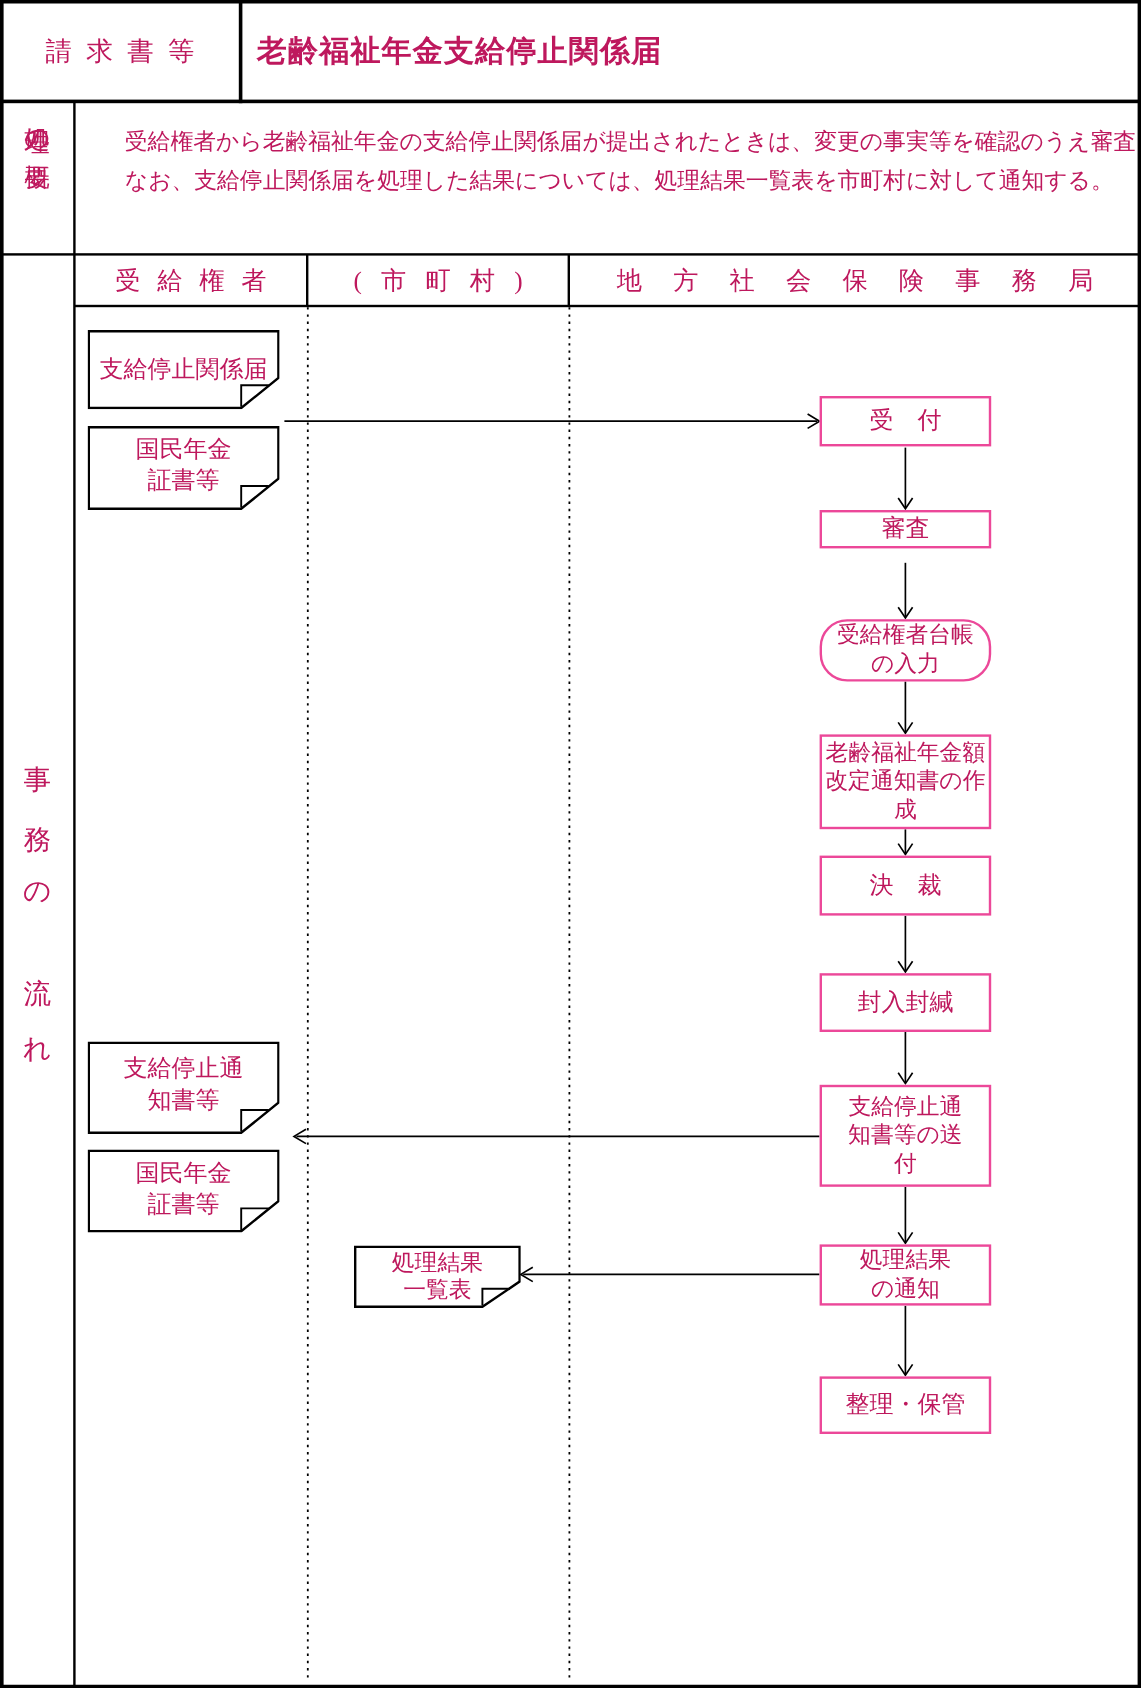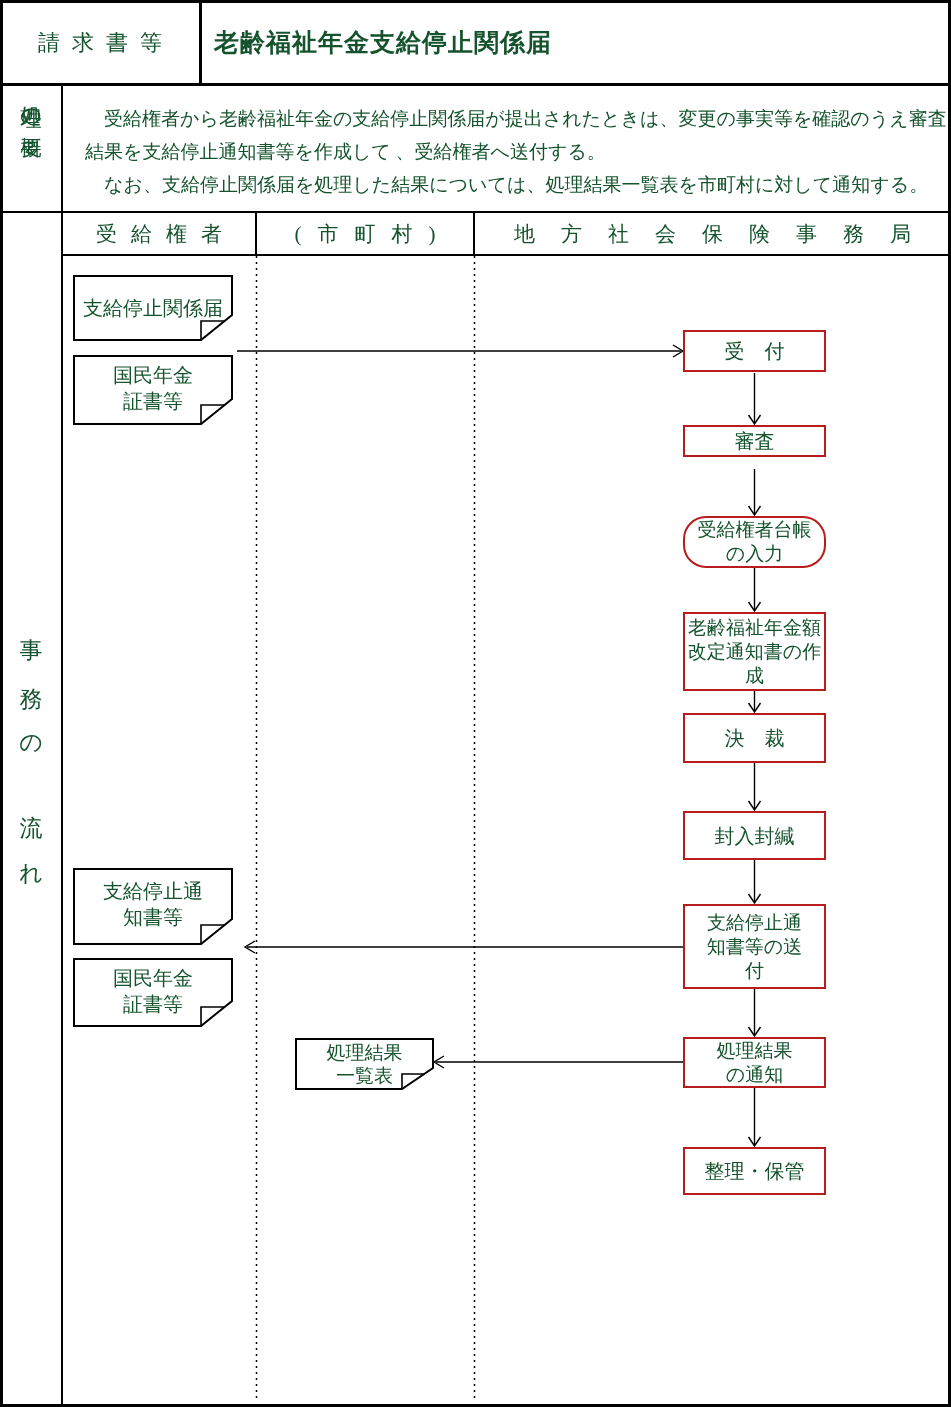--- a/index.html
+++ b/index.html
@@ -1,19 +1,19 @@
 <!DOCTYPE html>
 <html><head>
 <meta charset="utf-8">
 <style>
   * { margin:0; padding:0; box-sizing:border-box; }
   html,body { background:#fff; }
   .page {
     position:relative; width:951px; height:1407px; margin:0 auto;
-    background:#fff; color:#14532d;
+    background:#fff; color:#be185d;
     font-family:"Liberation Serif","DejaVu Serif",serif;
     box-shadow: inset 0 0 0 3px #000;
     overflow:hidden;
   }
   .hline { position:absolute; background:#000; }
   .vline { position:absolute; background:#000; }
 
   
   .doc-type-cell {
     position:absolute; left:0; top:0; width:200px; height:85px;
@@ -57,21 +57,21 @@
     display:flex; align-items:center; justify-content:center;
     font-size:21px;
   }
   .ch1 { left:62px;  width:194px; letter-spacing:14px; text-indent:14px; }
   .ch2 { left:256px; width:218px; letter-spacing:16px; text-indent:16px; }
   .ch3 { left:474px; width:477px; letter-spacing:26px; text-indent:26px; }
 
   
   .fbox {
     position:absolute; left:683px; width:143px;
-    border:2px solid #b91c1c; background:#fff; z-index:2;
+    border:2px solid #ec4899; background:#fff; z-index:2;
     display:flex; align-items:center; justify-content:center;
     text-align:center; font-size:20px; line-height:24px;
   }
   .fbox span, .doc span { white-space:pre-line; position:relative; z-index:1; }
   .fbox.multi { font-size:19px; }
 
   
   .doc {
     position:absolute; z-index:2;
     display:flex; align-items:center; justify-content:center;
@@ -96,21 +96,20 @@
   <div class="vline" style="left:473px; top:212px; width:2px; height:43px;"></div>
 
   <div class="doc-type-cell">請求書等</div>
   <div class="main-title">老齢福祉年金支給停止関係届</div>
 
   <div class="overview-label">
     <span class="vtext">処理の概要</span>
   </div>
   <div class="overview-text">
     <div>　受給権者から老齢福祉年金の支給停止関係届が提出されたときは、変更の事実等を確認のうえ審査</div>
-    <div>結果を支給停止通知書等を作成して 、受給権者へ送付する。</div>
     <div>　なお、支給停止関係届を処理した結果については、処理結果一覧表を市町村に対して通知する。</div>
   </div>
 
   <div class="flow-label">
     <span class="vtext">事務の流れ</span>
   </div>
 
   <div class="colhead ch1">受給権者</div>
   <div class="colhead ch2">(市町村)</div>
   <div class="colhead ch3">地方社会保険事務局</div>

